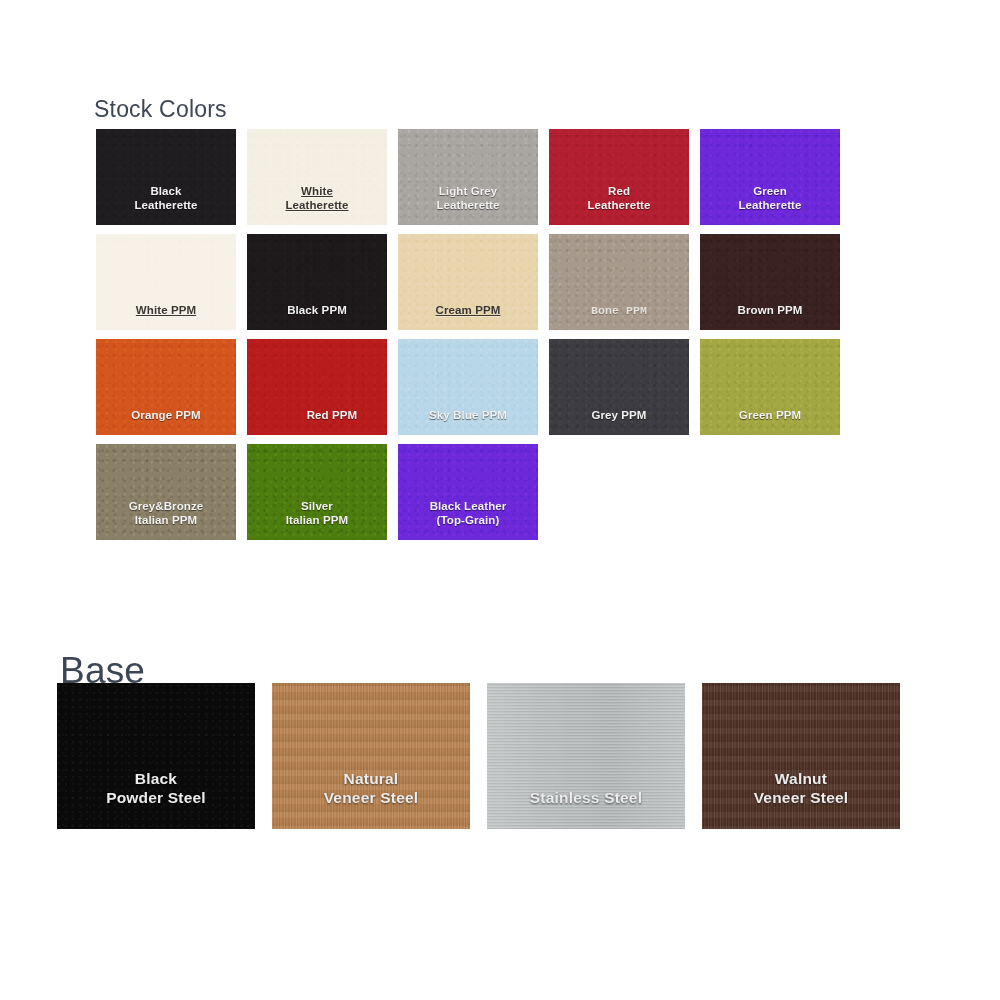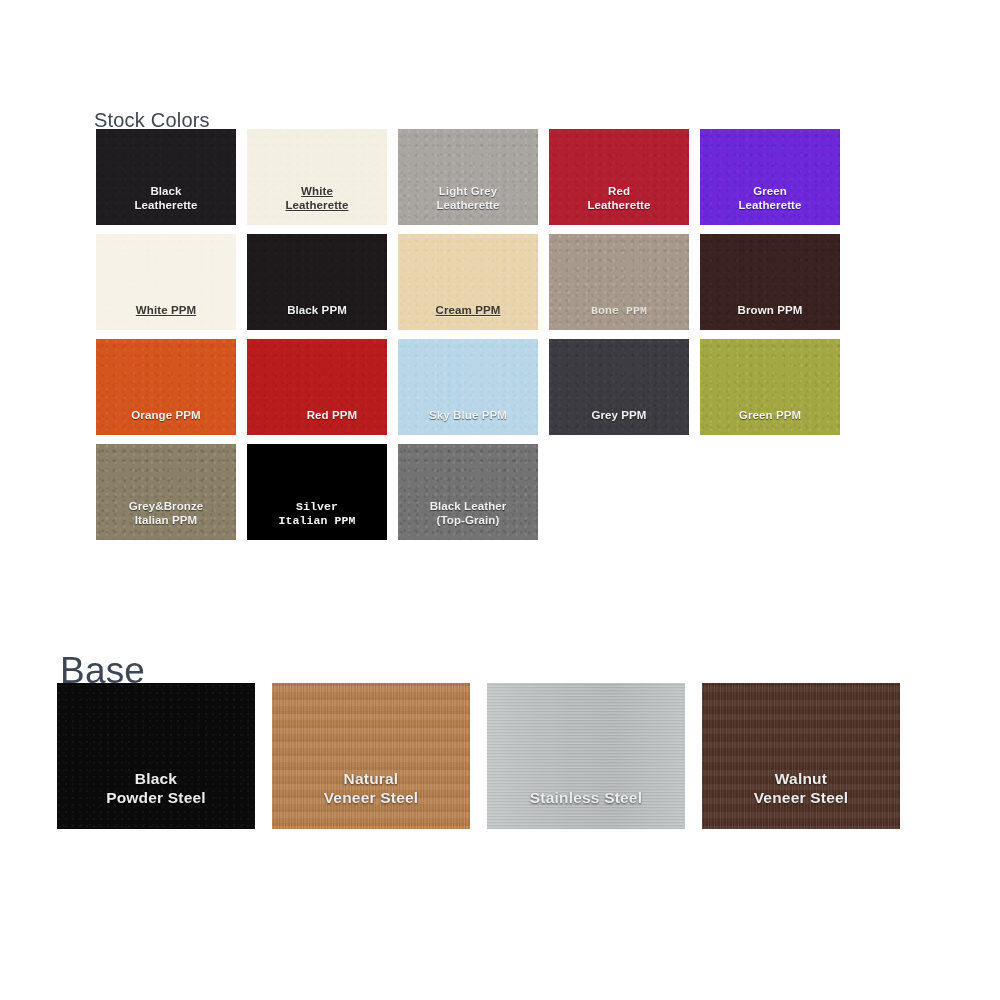--- a/index.html
+++ b/index.html
@@ -20,22 +20,22 @@
   
   .section-title {
     position: absolute;
     color: #3d4654;
     font-weight: 400;
     letter-spacing: .2px;
     white-space: nowrap;
   }
   #stock-title {
     left: 94px;
-    top: 89px;
-    font-size: 20px;
+    top: 76px;
+    font-size: 23px;
     line-height: 28px;
   }
   #base-title {
     left: 60px;
     top: 618px;
     font-size: 37px;
     line-height: 44px;
   }
 
   
@@ -233,25 +233,25 @@
     <div class="swatch" title="Grey PPM" style="background-color: rgb(60, 60, 66);">
       <span class="swatch-label lbl-light">Grey PPM</span>
     </div>
     <div class="swatch" title="Green PPM" style="background-color: rgb(163, 167, 67);">
       <span class="swatch-label lbl-light">Green PPM</span>
     </div>
     <div class="swatch" title="Grey&amp;Bronze Italian PPM" style="background-color: rgb(137, 128, 103);">
       <span class="swatch-label lbl-light">Grey&amp;Bronze
 Italian PPM</span>
     </div>
-    <div class="swatch" title="Silver Italian PPM" style="background-color: #000000; font-family: Liberation Mono, monospace;">
+    <div class="swatch" title="Silver Italian PPM" style="background-color: #4d7c0f;">
       <span class="swatch-label lbl-light">Silver
 Italian PPM</span>
     </div>
-    <div class="swatch" title="Black Leather (Top-Grain)" style="background-color: #737373;">
+    <div class="swatch" title="Black Leather (Top-Grain)" style="background-color: #6d28d9;">
       <span class="swatch-label lbl-light">Black Leather
 (Top-Grain)</span>
     </div>
   </div>
 
 <h2 class="section-title" id="base-title">Base</h2>
 
 <div id="base-grid">
     <div class="base-swatch grain-powder" title="Black Powder Steel" style="background-color: rgb(10, 10, 10);">
       <span class="base-label lbl-light">Black

